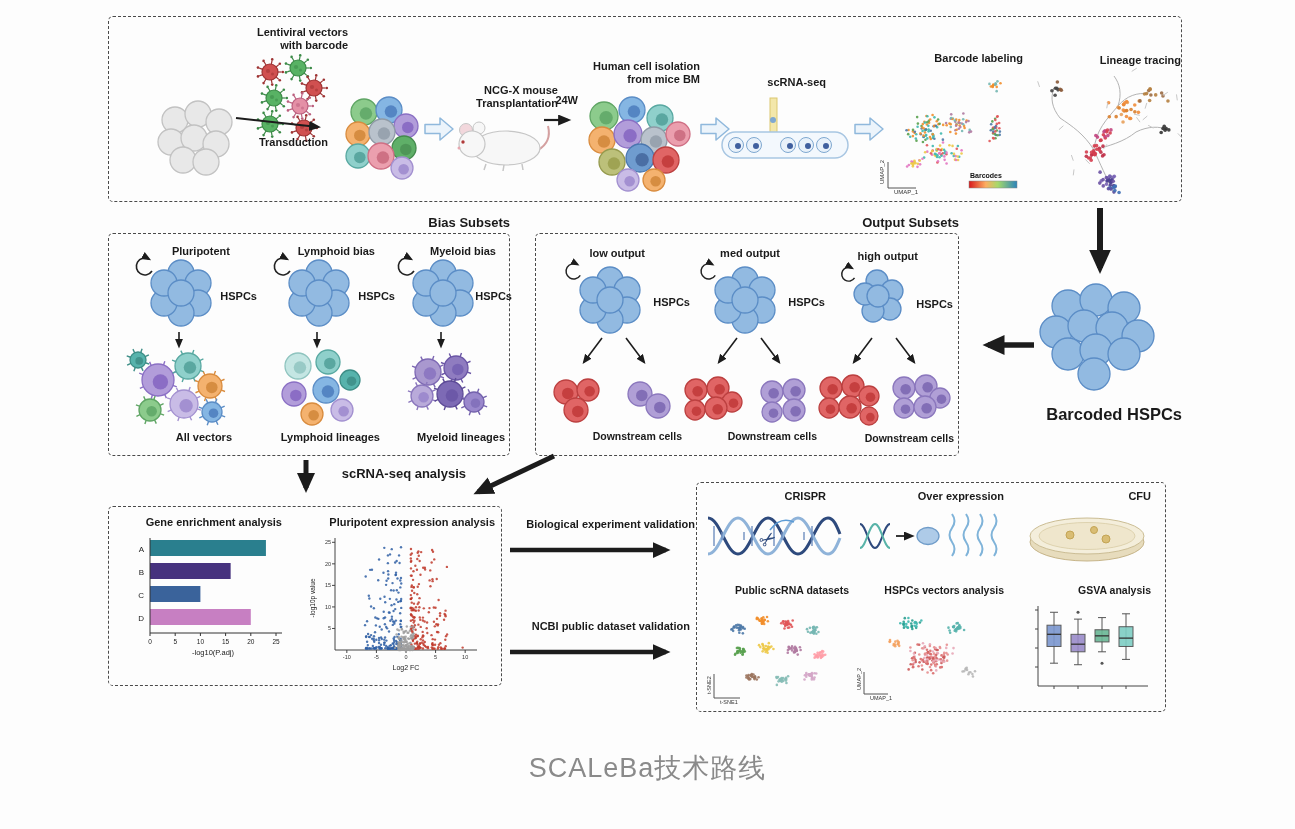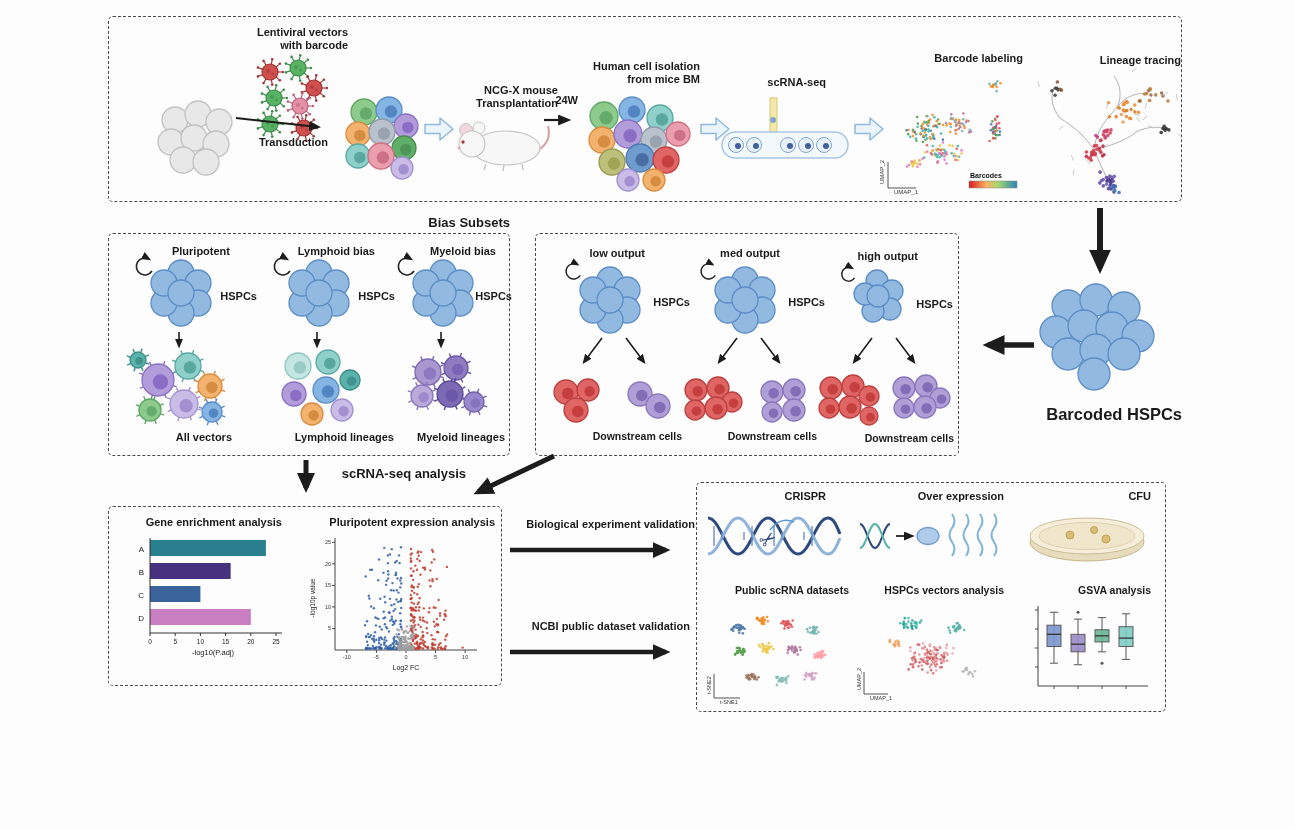--- a/index.html
+++ b/index.html
@@ -820,21 +820,21 @@
       <circle cx="27.8" cy="53.44" r="5.76" fill="#8668c2" opacity="0.9"></circle>
       <circle cx="58" cy="48" r="13" fill="#85b6e3" stroke="#5b8dc6" stroke-width="1.3"></circle>
       <circle cx="59.95" cy="49.56" r="6.24" fill="#4f7fbf" opacity="0.9"></circle>
       <circle cx="82" cy="38" r="10" fill="#57b3ac" stroke="#3c8d86" stroke-width="1.3"></circle>
       <circle cx="83.5" cy="39.2" r="4.8" fill="#3f8f88" opacity="0.9"></circle>
       <circle cx="44" cy="72" r="11" fill="#f4b26f" stroke="#d98c3f" stroke-width="1.3"></circle>
       <circle cx="45.65" cy="73.32" r="5.279999999999999" fill="#d3883c" opacity="0.9"></circle>
       <circle cx="74" cy="68" r="11" fill="#c9bce6" stroke="#a391d0" stroke-width="1.3"></circle>
       <circle cx="75.65" cy="69.32" r="5.279999999999999" fill="#9e8bce" opacity="0.9"></circle>
     </svg>
-  <div class="lbl s11" style="left:276px;top:431px;width:118px">Lymphoid lineages</div>
+  <div class="lbl s11" style="left:262px;top:431px;width:118px">Lymphoid lineages</div>
 
   <div class="lbl s11" style="left:396px;top:245px;width:100px">Myeloid bias</div>
   <svg class="abs" style="left:394px;top:254px" width="24" height="22" viewBox="0 0 24 22">
     <path d="M20,17 A8.5,8.5 0 1 1 17,5" fill="none" stroke="#222" stroke-width="1.6" marker-end="url(#ah-t)"></path>
   </svg>
   <svg id="svg-hspc-b3" class="abs" style="left:408px;top:258px" width="70" height="70" viewBox="0 0 70 70">
       <circle cx="35" cy="15" r="13" fill="#92bae1" stroke="#5b8dc6" stroke-width="1.3"></circle>
       <circle cx="52" cy="25" r="13" fill="#92bae1" stroke="#5b8dc6" stroke-width="1.3"></circle>
       <circle cx="52" cy="45" r="13" fill="#92bae1" stroke="#5b8dc6" stroke-width="1.3"></circle>
       <circle cx="35" cy="55" r="13" fill="#92bae1" stroke="#5b8dc6" stroke-width="1.3"></circle>
@@ -893,20 +893,21 @@
       <line x1="67.8396803780044" y1="57.79594305369213" x2="63.306169476895725" y2="59.90480030574331" stroke="#7462ad" stroke-width="1.4"></line>
       <line x1="67.54564558437359" y1="50.913919732900936" x2="62.848782020136696" y2="49.19943069562368" stroke="#7462ad" stroke-width="1.4"></line>
       <line x1="72.20405694630787" y1="45.839680378004395" x2="70.09519969425668" y2="41.30616947689573" stroke="#7462ad" stroke-width="1.4"></line>
       <line x1="79.08608026709906" y1="45.54564558437359" x2="80.80056930437631" y2="40.848782020136696" stroke="#7462ad" stroke-width="1.4"></line>
       <line x1="84.1603196219956" y1="50.204056946307865" x2="88.69383052310427" y2="48.095199694256685" stroke="#7462ad" stroke-width="1.4"></line>
       <circle cx="76" cy="54" r="10" fill="#9a88cc" stroke="#7462ad" stroke-width="1.3"></circle>
       <circle cx="77.5" cy="55.2" r="4.8" fill="#8270ba" opacity="0.9"></circle>
     </svg>
   <div class="lbl s11" style="left:390px;top:431px;width:115px">Myeloid lineages</div>
 
+  <div class="lbl s12" style="left:535px;top:215px;width:424px">Output Subsets</div>
   <div class="panel" style="left:535px;top:233px;width:424px;height:223px"></div>
 
   <div class="lbl s11" style="left:560px;top:247px;width:85px">low output</div>
   <svg class="abs" style="left:562px;top:260px" width="22" height="20" viewBox="0 0 24 22">
     <path d="M20,17 A8.5,8.5 0 1 1 17,5" fill="none" stroke="#222" stroke-width="1.6" marker-end="url(#ah-t)"></path>
   </svg>
   <svg id="svg-hspc-o1" class="abs" style="left:575px;top:265px" width="70" height="70" viewBox="0 0 70 70">
       <circle cx="35" cy="15" r="13" fill="#92bae1" stroke="#5b8dc6" stroke-width="1.3"></circle>
       <circle cx="52" cy="25" r="13" fill="#92bae1" stroke="#5b8dc6" stroke-width="1.3"></circle>
       <circle cx="52" cy="45" r="13" fill="#92bae1" stroke="#5b8dc6" stroke-width="1.3"></circle>
@@ -2207,13 +2208,14 @@
       <circle cx="86" cy="63.2" r="1.5" fill="#555"></circle>
       <line x1="86" y1="86" x2="86" y2="89" stroke="#444" stroke-width="1"></line>
       <line x1="110" y1="59.400000000000006" x2="110" y2="13.799999999999997" stroke="#555" stroke-width="1"></line>
       <line x1="106" y1="59.400000000000006" x2="114" y2="59.400000000000006" stroke="#555" stroke-width="1"></line>
       <line x1="106" y1="13.799999999999997" x2="114" y2="13.799999999999997" stroke="#555" stroke-width="1"></line>
       <rect x="103" y="26.72" width="14" height="19.759999999999998" fill="#7ecec4" stroke="#4a4a4a" stroke-width="1" opacity="0.9"></rect>
       <line x1="103" y1="38.12" x2="117" y2="38.12" stroke="#333" stroke-width="1.3"></line>
       <line x1="110" y1="86" x2="110" y2="89" stroke="#444" stroke-width="1"></line>
     </svg>
 
+  <div id="caption">SCALeBa技术路线</div>
 </div>
 
 </body></html>

